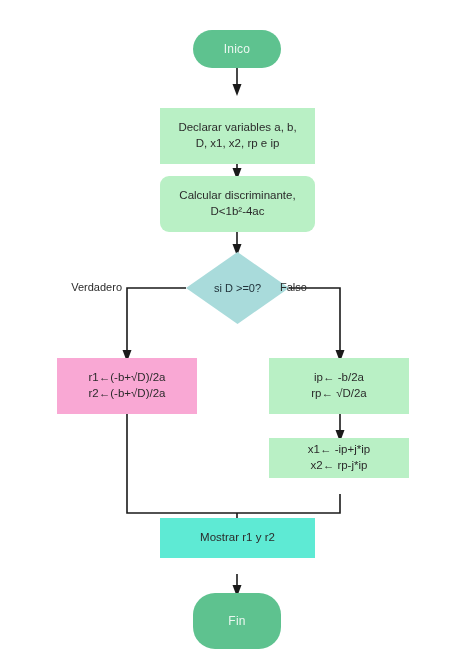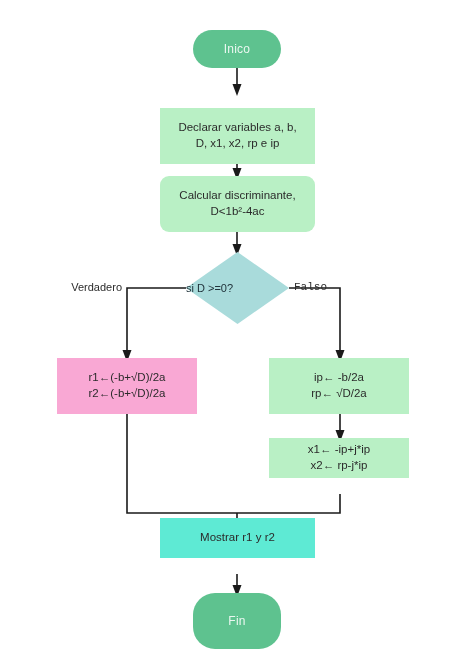--- a/index.html
+++ b/index.html
@@ -44,20 +44,21 @@
   .decision-label {
     position: absolute;
     color: #2b2b2b;
     font-size: 11px;
     white-space: nowrap;
   }
   .diamond-text {
     position: absolute;
     display: flex;
     align-items: center;
+    justify-content: center;
     color: #20323a;
     font-size: 11px;
     white-space: nowrap;
   }
 </style>
 </head>
 <body>
 
 <svg id="canvas" viewBox="0 0 474 667">
   <defs>
@@ -101,21 +102,21 @@
 </div>
 
 <div class="diamond-text" style="left:186px; top:252px; width:103px; height:72px;">
   <span>si D &gt;=0?</span>
 </div>
 
 <div class="decision-label" style="left:122px; top:281px; transform:translateX(-100%);">
   <span>Verdadero</span>
 </div>
 
-<div class="decision-label" style="left:294px; top:281px;font-family:Liberation Mono, monospace;">
+<div class="decision-label" style="left:280px; top:281px;">
   <span>Falso</span>
 </div>
 
 <div class="node process" style="left:57px; top:358px; width:140px; height:56px; background:#f9a8d4;">
   <span>r1←(-b+√D)/2a
 r2←(-b+√D)/2a</span>
 </div>
 
 <div class="node process" style="left:269px; top:358px; width:140px; height:56px; background:#b9f0c5;">
   <span>ip← -b/2a

